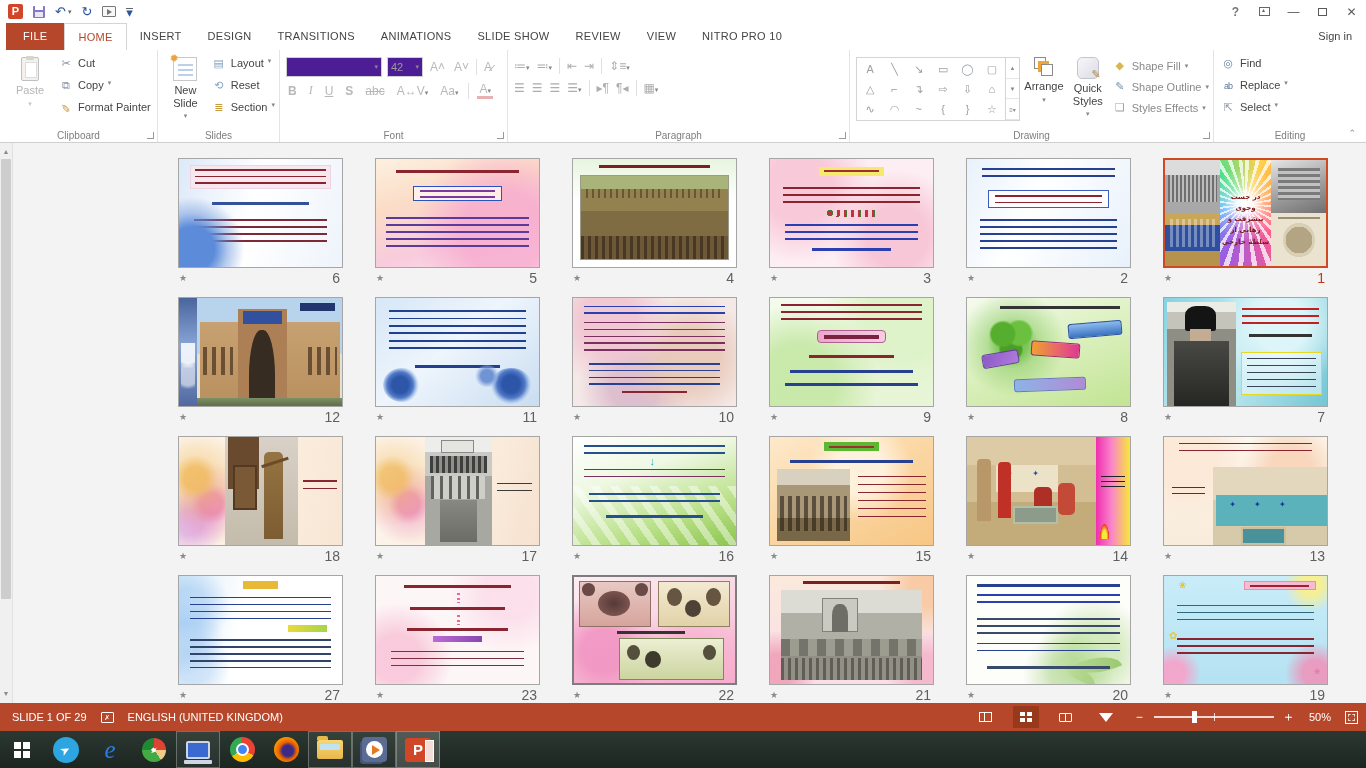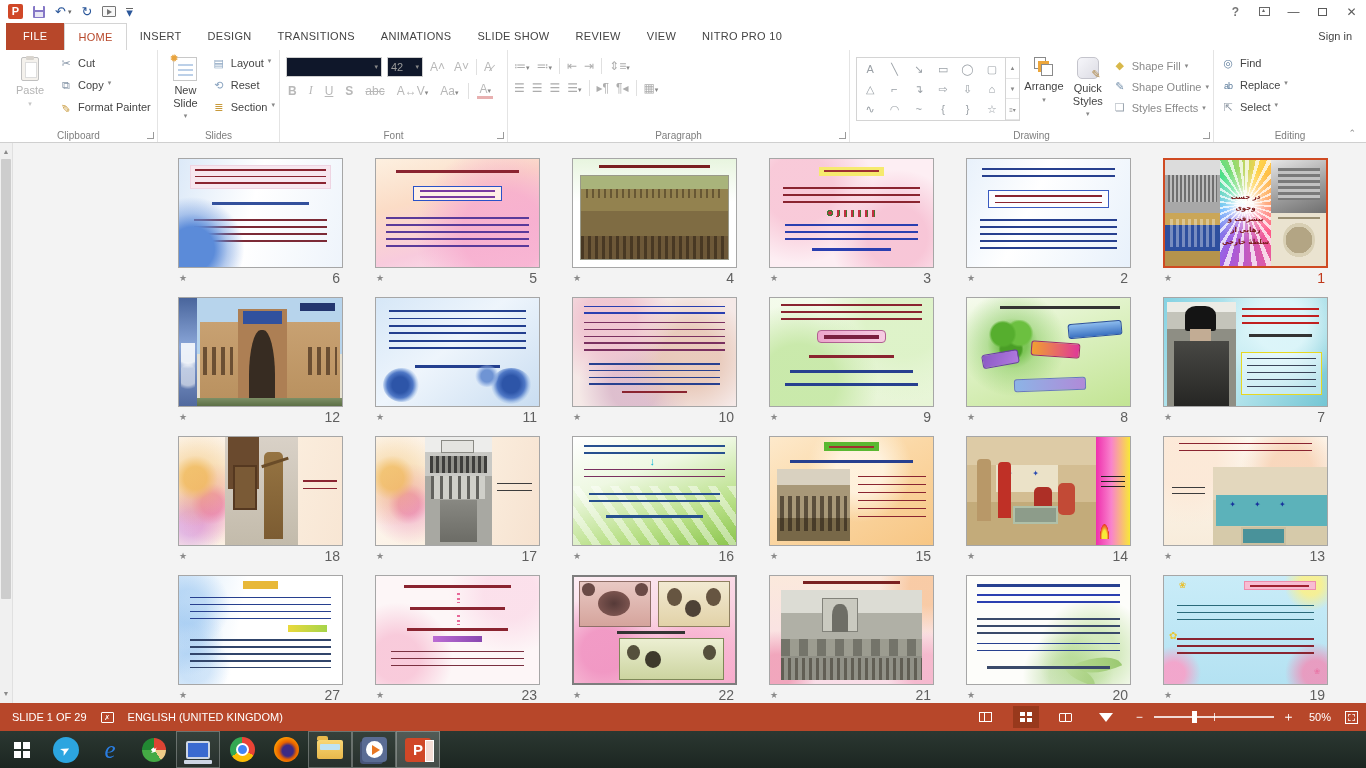--- a/index.html
+++ b/index.html
@@ -54,21 +54,21 @@
   .i-fp::before { content:"✎"; color:#c89a3c; transform:rotate(180deg); display:inline-block; }
   .ic-newslide { width:24px; height:24px; border:1px solid #c8c8c8; background:#fff; position:relative; }
   .ic-newslide::before { content:"✹"; position:absolute; top:-6px; left:-5px; color:#e8a33d; font-size:11px; }
   .ic-newslide::after { content:""; position:absolute; left:4px; top:6px; width:15px; height:2px; background:#bcd0e8; box-shadow:0 5px 0 #bcd0e8, 0 10px 0 #bcd0e8; }
   .i-layout::before { content:"▤"; color:#8aa4c0; }
   .i-reset::before { content:"⟲"; color:#8aa4c0; }
   .i-section::before { content:"≣"; color:#c89a3c; }
 
   .fontgrid { display:flex; flex-direction:column; gap:5px; padding-top:4px; width:214px; }
   .frow { display:flex; align-items:center; gap:5px; }
-  .combo { height:20px; border:1px solid #d0d0d0; background:#0f172a; display:flex; align-items:center; font-size:11px; color:#9a9a9a; padding:0 3px; }
+  .combo { height:20px; border:1px solid #d0d0d0; background:#4c1d95; display:flex; align-items:center; font-size:11px; color:#9a9a9a; padding:0 3px; }
   .combo .car { margin-left:auto; }
   .fbtn { font-size:12px; color:#b8b8b8; padding:0 2px; }
   .fbtn.b { font-weight:bold; }
   .fbtn.i { font-style:italic; font-family:"Liberation Serif",serif; }
   .fbtn.u { text-decoration:underline; }
   .fbtn.st { text-decoration:line-through; }
   .vsep { width:1px; height:16px; background:#e0e0e0; }
 
   .pargrid { display:flex; flex-direction:column; gap:6px; padding-top:5px; }
   .pig { display:flex; gap:7px; align-items:center; font-size:12px; color:#adadad; }

